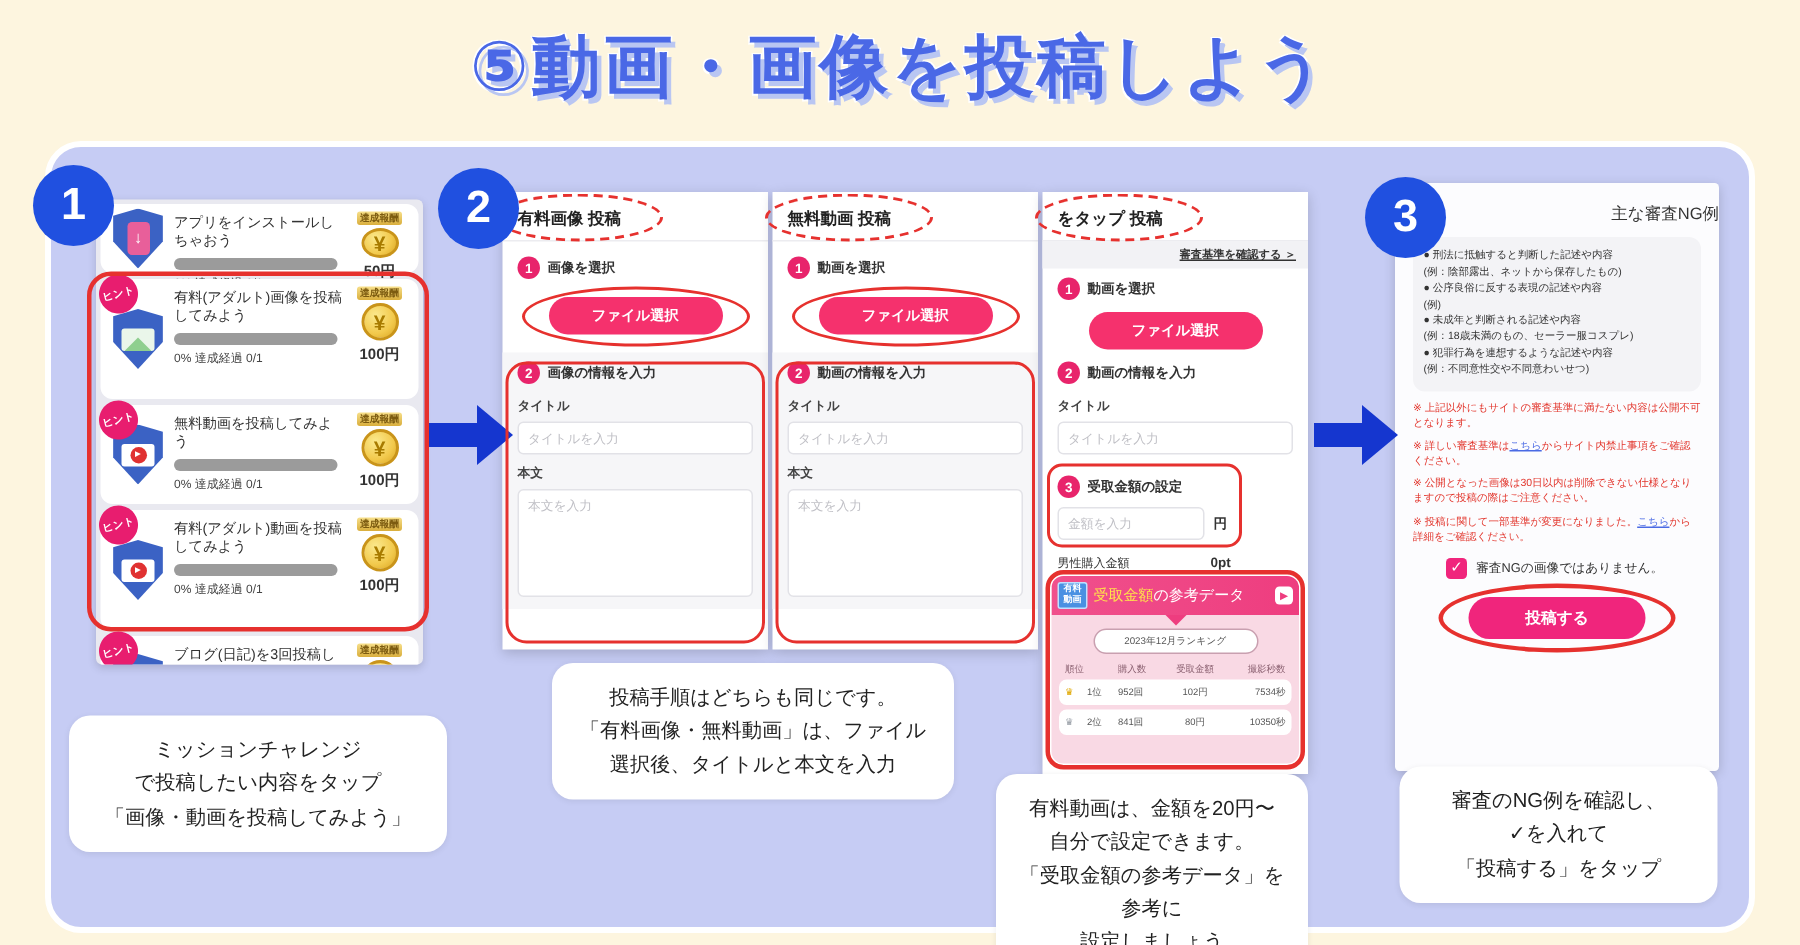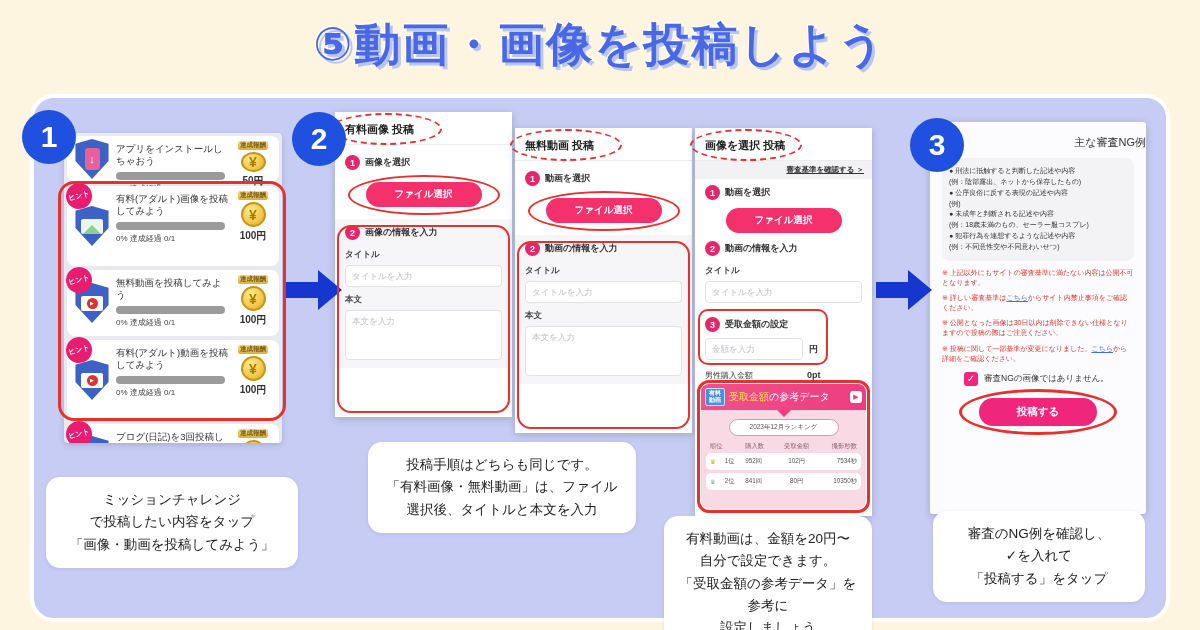--- a/index.html
+++ b/index.html
@@ -88,21 +88,21 @@
   }
   .mreward { font-size:10px; font-weight:bold; color:#333; }
   .red-rect { position:absolute; border:3px solid #E6312E; border-radius:16px; z-index:5; pointer-events:none; }
   #mission-red-rect { left:58px; top:181px; width:228px; height:240px; }
 
   
   .screen {
     position:absolute; background:#fff; width:177px;
     box-shadow:0 2px 8px rgba(0,0,0,.18); font-size:9px;
   }
-  #screenA { left:335px; top:112px; height:305px; }
+  #screenA { left:335px; top:128px; height:305px; }
   #screenB { left:515px; top:128px; height:305px; }
   #screenC { left:695px; top:128px; height:388px; }
   .scr-header { position:relative; padding:10px 8px 7px 10px; font-size:11px; font-weight:bold;
     color:#222; border-bottom:1px solid #ececf0; }
   .dash-ellipse { position:absolute; left:-5px; top:1px; width:112px; height:32px;
     border:2.5px dashed #E6312E; border-radius:50%; pointer-events:none; z-index:4;}
   .review-band { background:#F2F2F5; padding:4px 8px; text-align:right; font-size:7.5px; font-weight:bold; color:#333;text-decoration:underline;}
   .step-row { display:flex; align-items:center; gap:5px; padding:10px 10px 4px 10px; }
   .step-dot { width:15px; height:15px; border-radius:50%; background:#E8246B; color:#fff;
     font-size:9px; font-weight:bold; display:flex; align-items:center; justify-content:center; flex:0 0 15px;}
@@ -111,21 +111,21 @@
   .file-btn { width:116px; height:25px; background:#F5316D; border-radius:13px; color:#fff;
     font-size:9.5px; font-weight:bold; display:flex; align-items:center; justify-content:center; border:none; cursor:pointer;}
   .oval { position:absolute; border:2.5px solid #E6312E; border-radius:50%; pointer-events:none; z-index:4; }
   .file-oval { left:50%; top:1px; transform:translateX(-50%); width:152px; height:40px; }
   .form-section { background:#F6F6F8; flex:1; padding-bottom:6px; }
   .fld-label { font-size:8.5px; font-weight:bold; color:#444; padding:5px 10px 2px 10px; }
   .txt-input, .txt-area {
     display:block; width:calc(100% - 20px); margin:2px 10px; border:1px solid #E2E2E7; border-radius:4px;
     background:#fff; font-size:8.5px; padding:5px 6px; color:#333; font-family:inherit;
   }
-  .txt-area { height:50px; resize:none; }
+  .txt-area { height:72px; resize:none; }
   ::placeholder { color:#C0C0C6; }
   .step2-rect { left:2px; top:113px; width:173px; height:188px; border-radius:14px; border-width:2.5px; }
   .screen .red-rect { position:absolute; }
 
   
   .amount-row { display:flex; align-items:flex-end; gap:6px; padding:0 10px; }
   .amount-input { width:98px; margin:2px 0; display:block; border:1px solid #E2E2E7; border-radius:4px;
     background:#fff; font-size:8.5px; padding:5px 6px; font-family:inherit;}
   .yen { font-size:9px; font-weight:bold; color:#333; padding-bottom:6px;}
   .male-row { display:flex; gap:14px; padding:8px 10px 4px 10px; font-size:8px; color:#333; }
@@ -342,21 +342,21 @@
     </div>
     <div class="fld-label">タイトル</div>
     <input class="txt-input" placeholder="タイトルを入力" style="">
     <div class="fld-label">本文</div>
     <textarea class="txt-area" placeholder="本文を入力" style=""></textarea>
   </div>
   <div class="red-rect step2-rect"></div>
 </div>
 
 <div class="screen" id="screenC">
-  <div class="scr-header">画像を選択 投稿</div>
+  <div class="scr-header">をタップ 投稿</div>
     <div class="dash-ellipse"></div>
   <div class="review-band">
     <span>審査基準を確認する ＞</span>
   </div>
   <div class="step-row" style="padding-top:6px;">
     <div class="step-dot">1</div>
     <div class="step-label">動画を選択</div>
   </div>
   <div class="file-wrap" style="padding:4px 0 8px 0;">
     <button class="file-btn">ファイル選択</button>

